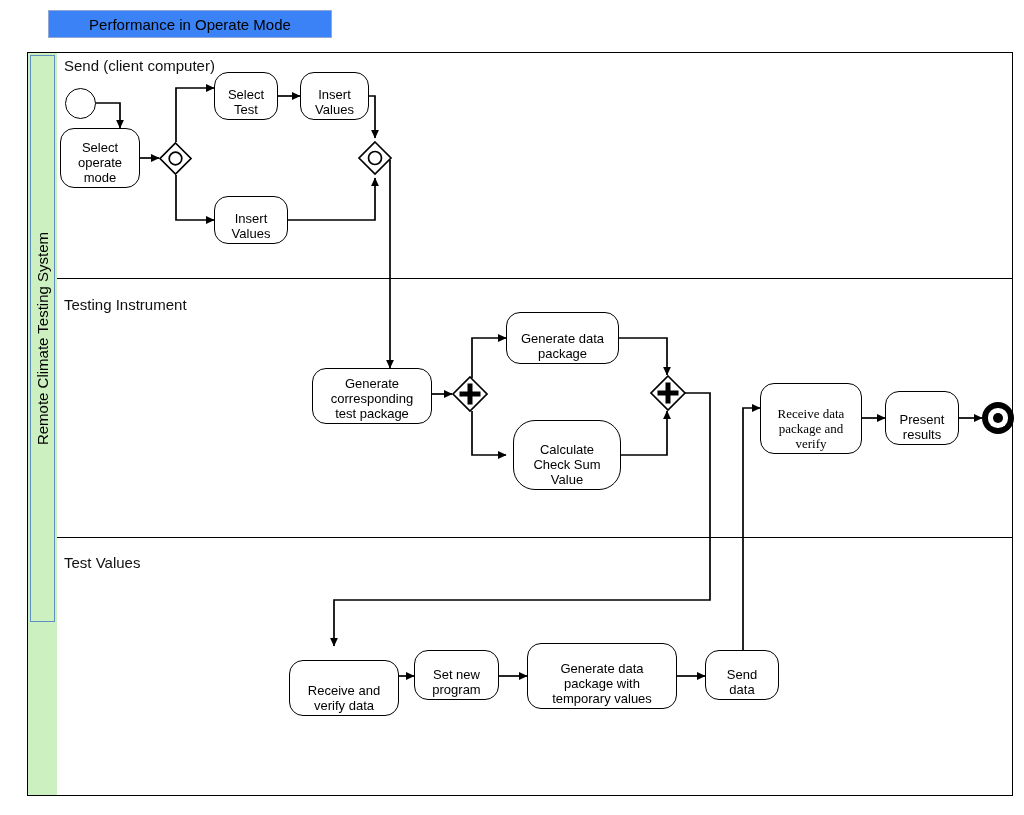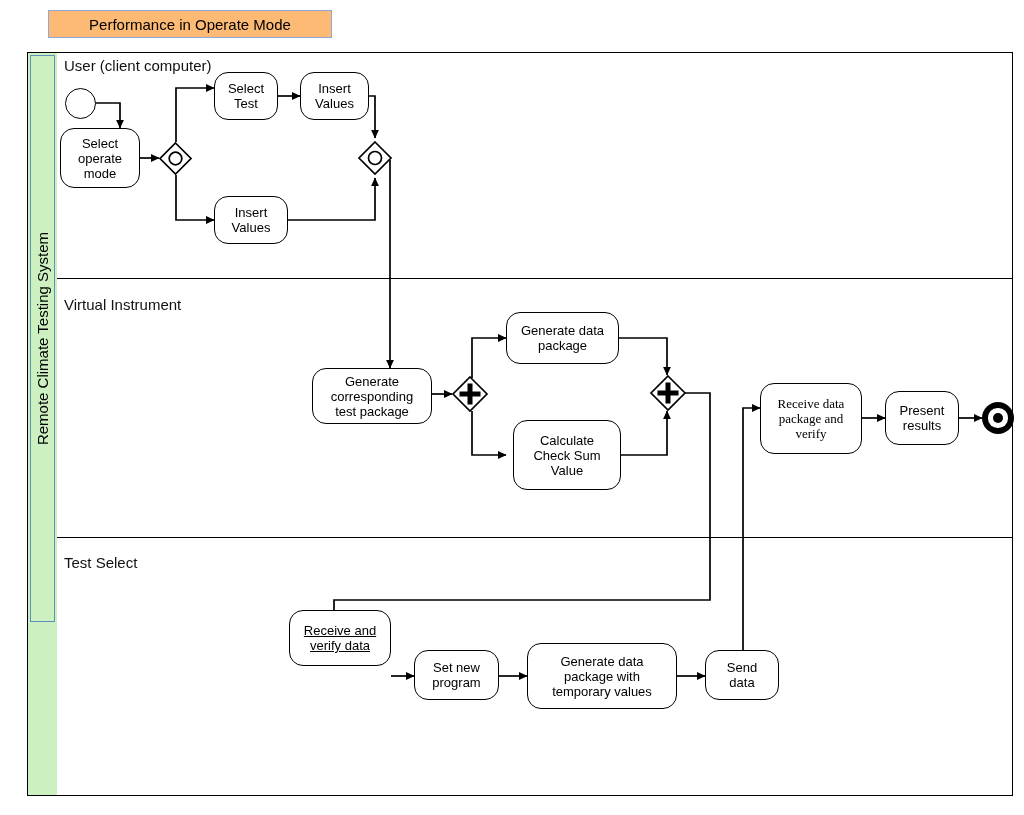--- a/index.html
+++ b/index.html
@@ -21,21 +21,21 @@
     width: 1024px;
     height: 815px;
   }
   
   .title-box {
     position: absolute;
     left: 48px;
     top: 10px;
     width: 284px;
     height: 28px;
-    background: #fdba74;
+    background: #3b82f6;
     border: 1px solid #8fa8d8;
     box-sizing: border-box;
     display: flex;
     align-items: center;
     justify-content: center;
     font-size: 15px;
     color: #000;
   }
   
   .pool-frame {
@@ -98,21 +98,21 @@
     position: absolute;
     font-size: 15px;
     color: #111;
     white-space: nowrap;
   }
   
   .node {
     position: absolute;
     box-sizing: border-box;
     display: flex;
-    align-items: center;
+    align-items: flex-end;
     justify-content: center;
     text-align: center;
     background: #fff;
   }
   .task {
     border: 1.6px solid #000;
     border-radius: 14px;
     font-size: 13px;
     line-height: 15px;
     color: #000;
@@ -169,23 +169,23 @@
   <div class="pool-frame"></div>
 
   <div class="pool-label-band"></div>
   <div class="pool-label-box">
     <span class="pool-label-text">Remote Climate Testing System</span>
   </div>
 
   <div class="lane-divider" style="top:278px;"></div>
   <div class="lane-divider" style="top:537px;"></div>
 
-  <div class="lane-title" style="left:64px; top:57px;">User (client computer)</div>
-  <div class="lane-title" style="left:64px; top:296px;">Virtual Instrument</div>
-  <div class="lane-title" style="left:64px; top:554px;">Test Select</div>
+  <div class="lane-title" style="left:64px; top:57px;">Send (client computer)</div>
+  <div class="lane-title" style="left:64px; top:296px;">Testing Instrument</div>
+  <div class="lane-title" style="left:64px; top:554px;">Test Values</div>
 
   <svg width="1024" height="815" style="position:absolute;left:0;top:0;pointer-events:none;">
     <defs>
       <marker id="arrow" markerWidth="9" markerHeight="9" refX="8" refY="4.5" orient="auto" markerUnits="userSpaceOnUse">
         <path d="M0,0.6 L8.6,4.5 L0,8.4 z" fill="#000"></path>
       </marker>
     </defs>
     <g fill="none" stroke="#000" stroke-width="1.7" marker-end="url(#arrow)">
 
       <path d="M95,103 L120,103 L120,128"></path>
@@ -278,21 +278,21 @@
       <polygon points="18,1 35,18 18,35 1,18" fill="#fff" stroke="#000" stroke-width="1.7"></polygon>
       <path d="M18,7.5 L18,28.5 M7.5,18 L28.5,18" stroke="#000" stroke-width="5" stroke-linecap="butt"></path>
     </svg>
   </div>
 
   <div class="node task" style="left:506px; top:312px; width:113px; height:52px;">
     <span style="white-space:pre-line;">Generate data
 package</span>
   </div>
 
-  <div class="node task" style="left:513px; top:420px; width:108px; height:70px;">
+  <div class="node task" style="left:513px; top:420px; width:108px; height:70px;border-radius:22px;">
     <span style="white-space:pre-line;">Calculate
 Check Sum
 Value</span>
   </div>
 
   <div class="gateway" style="left:650px; top:375px; width:36px; height:36px;">
     <svg class="gw-diamond" viewBox="0 0 36 36">
       <polygon points="18,1 35,18 18,35 1,18" fill="#fff" stroke="#000" stroke-width="1.7"></polygon>
       <path d="M18,7.5 L18,28.5 M7.5,18 L28.5,18" stroke="#000" stroke-width="5" stroke-linecap="butt"></path>
     </svg>
@@ -308,21 +308,21 @@
     <span style="white-space:pre-line;">Present
 results</span>
   </div>
 
   <div class="node event-end" style="left:982px; top:402px; width:32px; height:32px;">
     <div class="end-ring">
       <div class="end-dot"></div>
     </div>
   </div>
 
-  <div class="node task" style="left:289px; top:610px; width:102px; height:56px;text-decoration:underline;">
+  <div class="node task" style="left:289px; top:660px; width:110px; height:56px;">
     <span style="white-space:pre-line;">Receive and
 verify data</span>
   </div>
 
   <div class="node task" style="left:414px; top:650px; width:85px; height:50px;">
     <span style="white-space:pre-line;">Set new
 program</span>
   </div>
 
   <div class="node task" style="left:527px; top:643px; width:150px; height:66px;">

